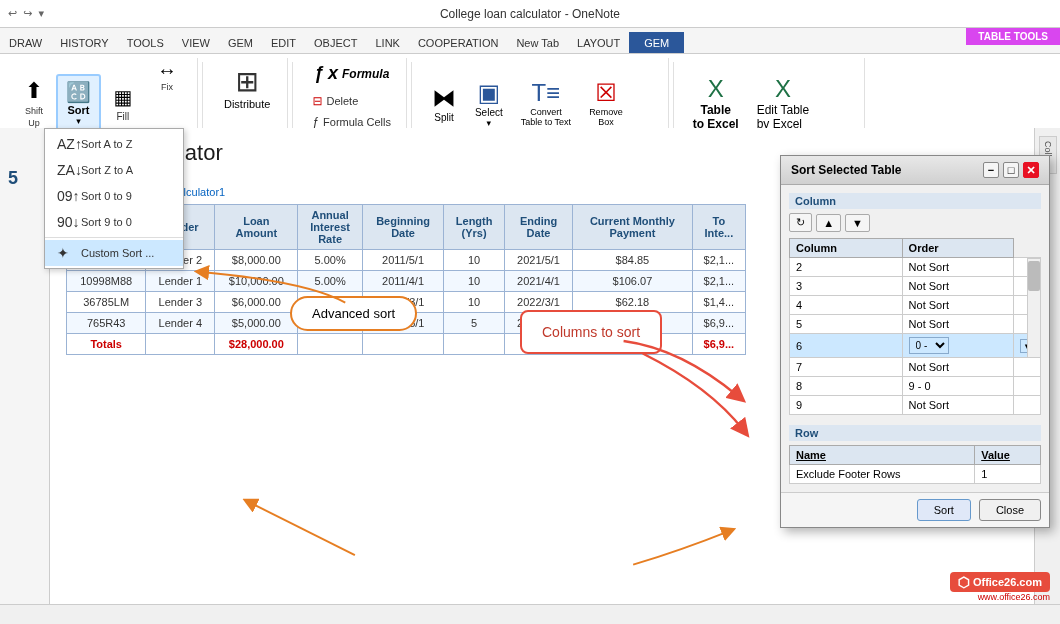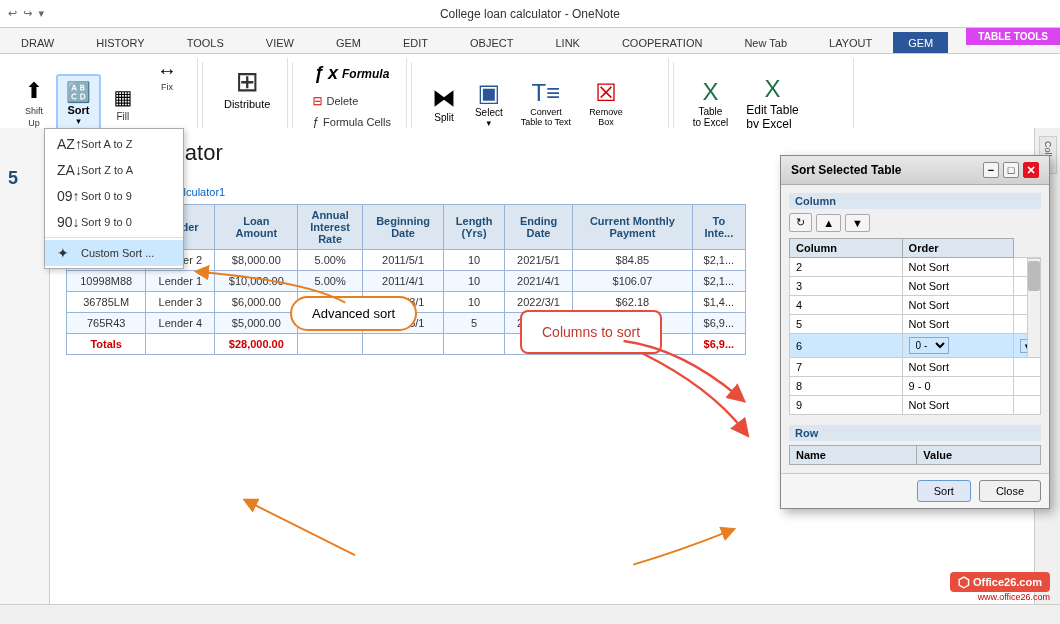--- a/index.html
+++ b/index.html
@@ -1,21 +1,21 @@
 <!DOCTYPE html>
 <html><head>
   <meta charset="utf-8">
   <style>
     * { box-sizing: border-box; margin: 0; padding: 0; }
     body { font-family: 'Segoe UI', Arial, sans-serif; font-size: 12px; background: #f0f0f0; width: 1060px; height: 624px; overflow: hidden; position: relative; }
 
     
     .title-bar { background: #fff; border-bottom: 1px solid #ccc; display: flex; align-items: center; justify-content: center; height: 28px; font-size: 12px; color: #333; position: relative; }
     .title-bar-left { position: absolute; left: 8px; display: flex; gap: 6px; align-items: center; font-size: 11px; color: #666; }
-    .ribbon-tab { padding: 4px 20px; font-size: 11px; color: #333; cursor: pointer; border: 1px solid transparent; border-bottom: none; }
+    .ribbon-tab { padding: 4px 8px; font-size: 11px; color: #333; cursor: pointer; border: 1px solid transparent; border-bottom: none; }
     .ribbon-tab.gem-active { background: #2b579a; color: #fff; padding: 4px 14px; }
 
     
     .ribbon { background: #fff; border-bottom: 2px solid #ccc; display: flex; align-items: stretch; padding: 4px 8px; gap: 2px; height: 100px; position: relative; }
     .ribbon-group { display: flex; flex-direction: column; align-items: center; border-right: 1px solid #e0e0e0; padding: 0 8px; min-width: 60px; }
     .ribbon-btn { display: flex; flex-direction: column; align-items: center; padding: 4px 6px; cursor: pointer; border: 1px solid transparent; border-radius: 3px; min-width: 40px; }
     .ribbon-btn .label { font-size: 10px; text-align: center; color: #333; margin-top: 2px; }
     .ribbon-small-btn { display: flex; align-items: center; gap: 4px; padding: 2px 6px; cursor: pointer; font-size: 11px; color: #333; border: 1px solid transparent; border-radius: 2px; white-space: nowrap; }
 
     
@@ -40,21 +40,21 @@
     .dialog-body { padding: 8px; }
     .dialog-section-label { font-size: 11px; font-weight: bold; color: #1f4e79; margin-bottom: 4px; background: #dce6f1; padding: 2px 6px; }
     .dialog-toolbar { display: flex; gap: 4px; margin-bottom: 6px; align-items: center; }
     .dialog-tb-btn { border: 1px solid #aaa; background: #f5f5f5; border-radius: 2px; padding: 2px 6px; font-size: 11px; cursor: pointer; }
     .sort-table { width: 100%; border-collapse: collapse; font-size: 11px; margin-bottom: 8px; }
     .sort-table th { background: #dce6f1; border: 1px solid #aaa; padding: 3px 6px; text-align: left; font-size: 11px; }
     .sort-table td { border: 1px solid #ccc; padding: 3px 6px; background: #fff; }
     .sort-table tr.selected td { background: #cce8ff; }
     .row-section { margin-top: 10px; }
     .row-table { width: 100%; border-collapse: collapse; font-size: 11px; }
-    .row-table th { background: #dce6f1; border: 1px solid #aaa; padding: 3px 6px; text-align: left; }
+    .row-table th { background: #dce6f1; border: 1px solid #aaa; padding: 3px 6px; text-align: left; text-decoration: underline; }
     .row-table td { border: 1px solid #ccc; padding: 3px 6px; background: #fff; }
     .dialog-footer { display: flex; justify-content: flex-end; gap: 8px; padding: 6px 8px; border-top: 1px solid #ccc; background: #f5f5f5; }
     .dialog-footer-btn { padding: 4px 16px; font-size: 11px; border: 1px solid #888; border-radius: 3px; cursor: pointer; background: #f0f0f0; }
     .dialog-footer-btn.primary { background: #e0e8f8; border-color: #6699cc; }
 
     
     .sort-select { font-size: 10px; border: 1px solid #88aacc; background: #cce8ff; padding: 1px 2px; width: 40px; }
 
     
     .adv-bubble { position: absolute; left: 240px; top: 168px; border: 2px solid #e67e22; border-radius: 30px; padding: 8px 20px; background: white; font-size: 13px; z-index: 150; }
@@ -181,21 +181,21 @@
     </div>
     <div style="font-size:9px; color:#666; margin-top:auto;">Tables</div>
   </div>
 
   <div style="width:1px; background:#e0e0e0; margin:4px 2px;"></div>
 
   <div class="ribbon-group" style="flex-direction:row; gap:4px; align-items:center;">
     <div style="display:flex; flex-direction:column; align-items:center;">
       <div class="ribbon-btn">
         <span style="font-size:24px; color:#1e7145;">X</span>
-        <span style="font-size:10px; text-align:center;">Table<br>to Excel</span>
+        <span style="font-size:12px; text-align:center;font-weight:bold;">Table<br>to Excel</span>
       </div>
     </div>
     <div style="display:flex; flex-direction:column; align-items:center;">
       <div class="ribbon-btn">
         <span style="font-size:24px; color:#1e7145;">X</span>
         <span style="font-size:12px; text-align:left;">Edit Table<br>by Excel</span>
       </div>
     </div>
     <div style="font-size:9px; color:#666; margin-top:auto;">Integrate</div>
   </div>
@@ -436,20 +436,24 @@
     <div class="row-section">
       <div class="dialog-section-label">Row</div>
       <table class="row-table">
         <thead>
           <tr>
             <th>Name</th>
             <th>Value</th>
           </tr>
         </thead>
         <tbody>
+          <tr>
+            <td>Exclude Footer Rows</td>
+            <td>1</td>
+          </tr>
         </tbody>
       </table>
     </div>
   </div>
   <div class="dialog-footer">
     <button class="dialog-footer-btn primary">Sort</button>
     <button class="dialog-footer-btn">Close</button>
   </div>
 </div>
 

